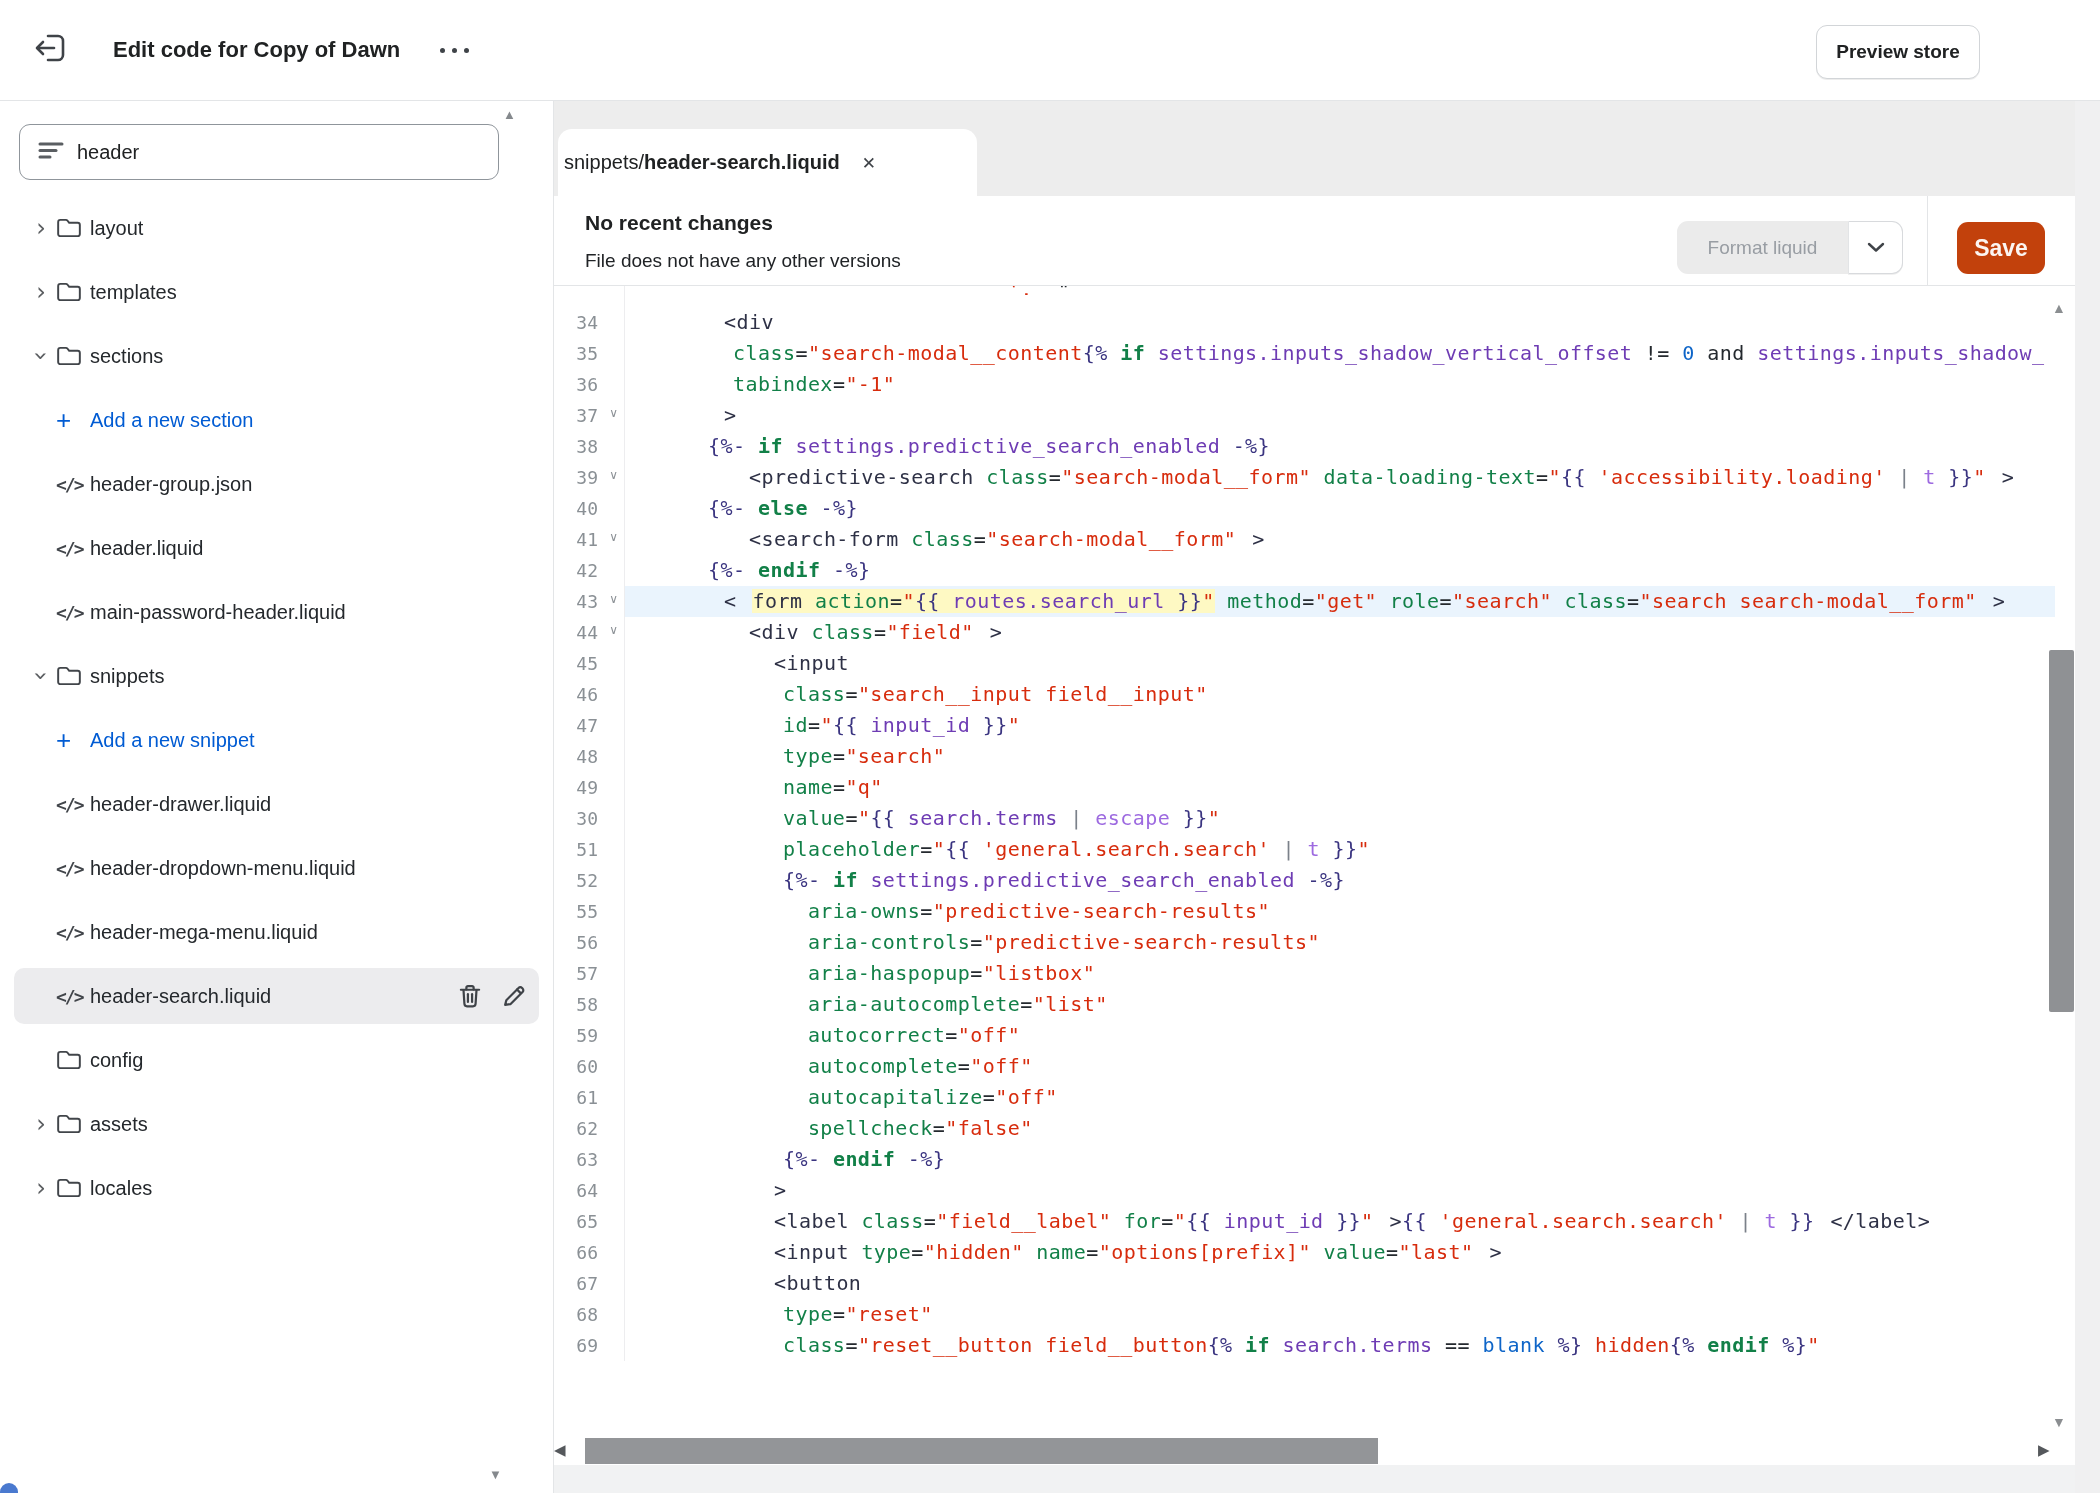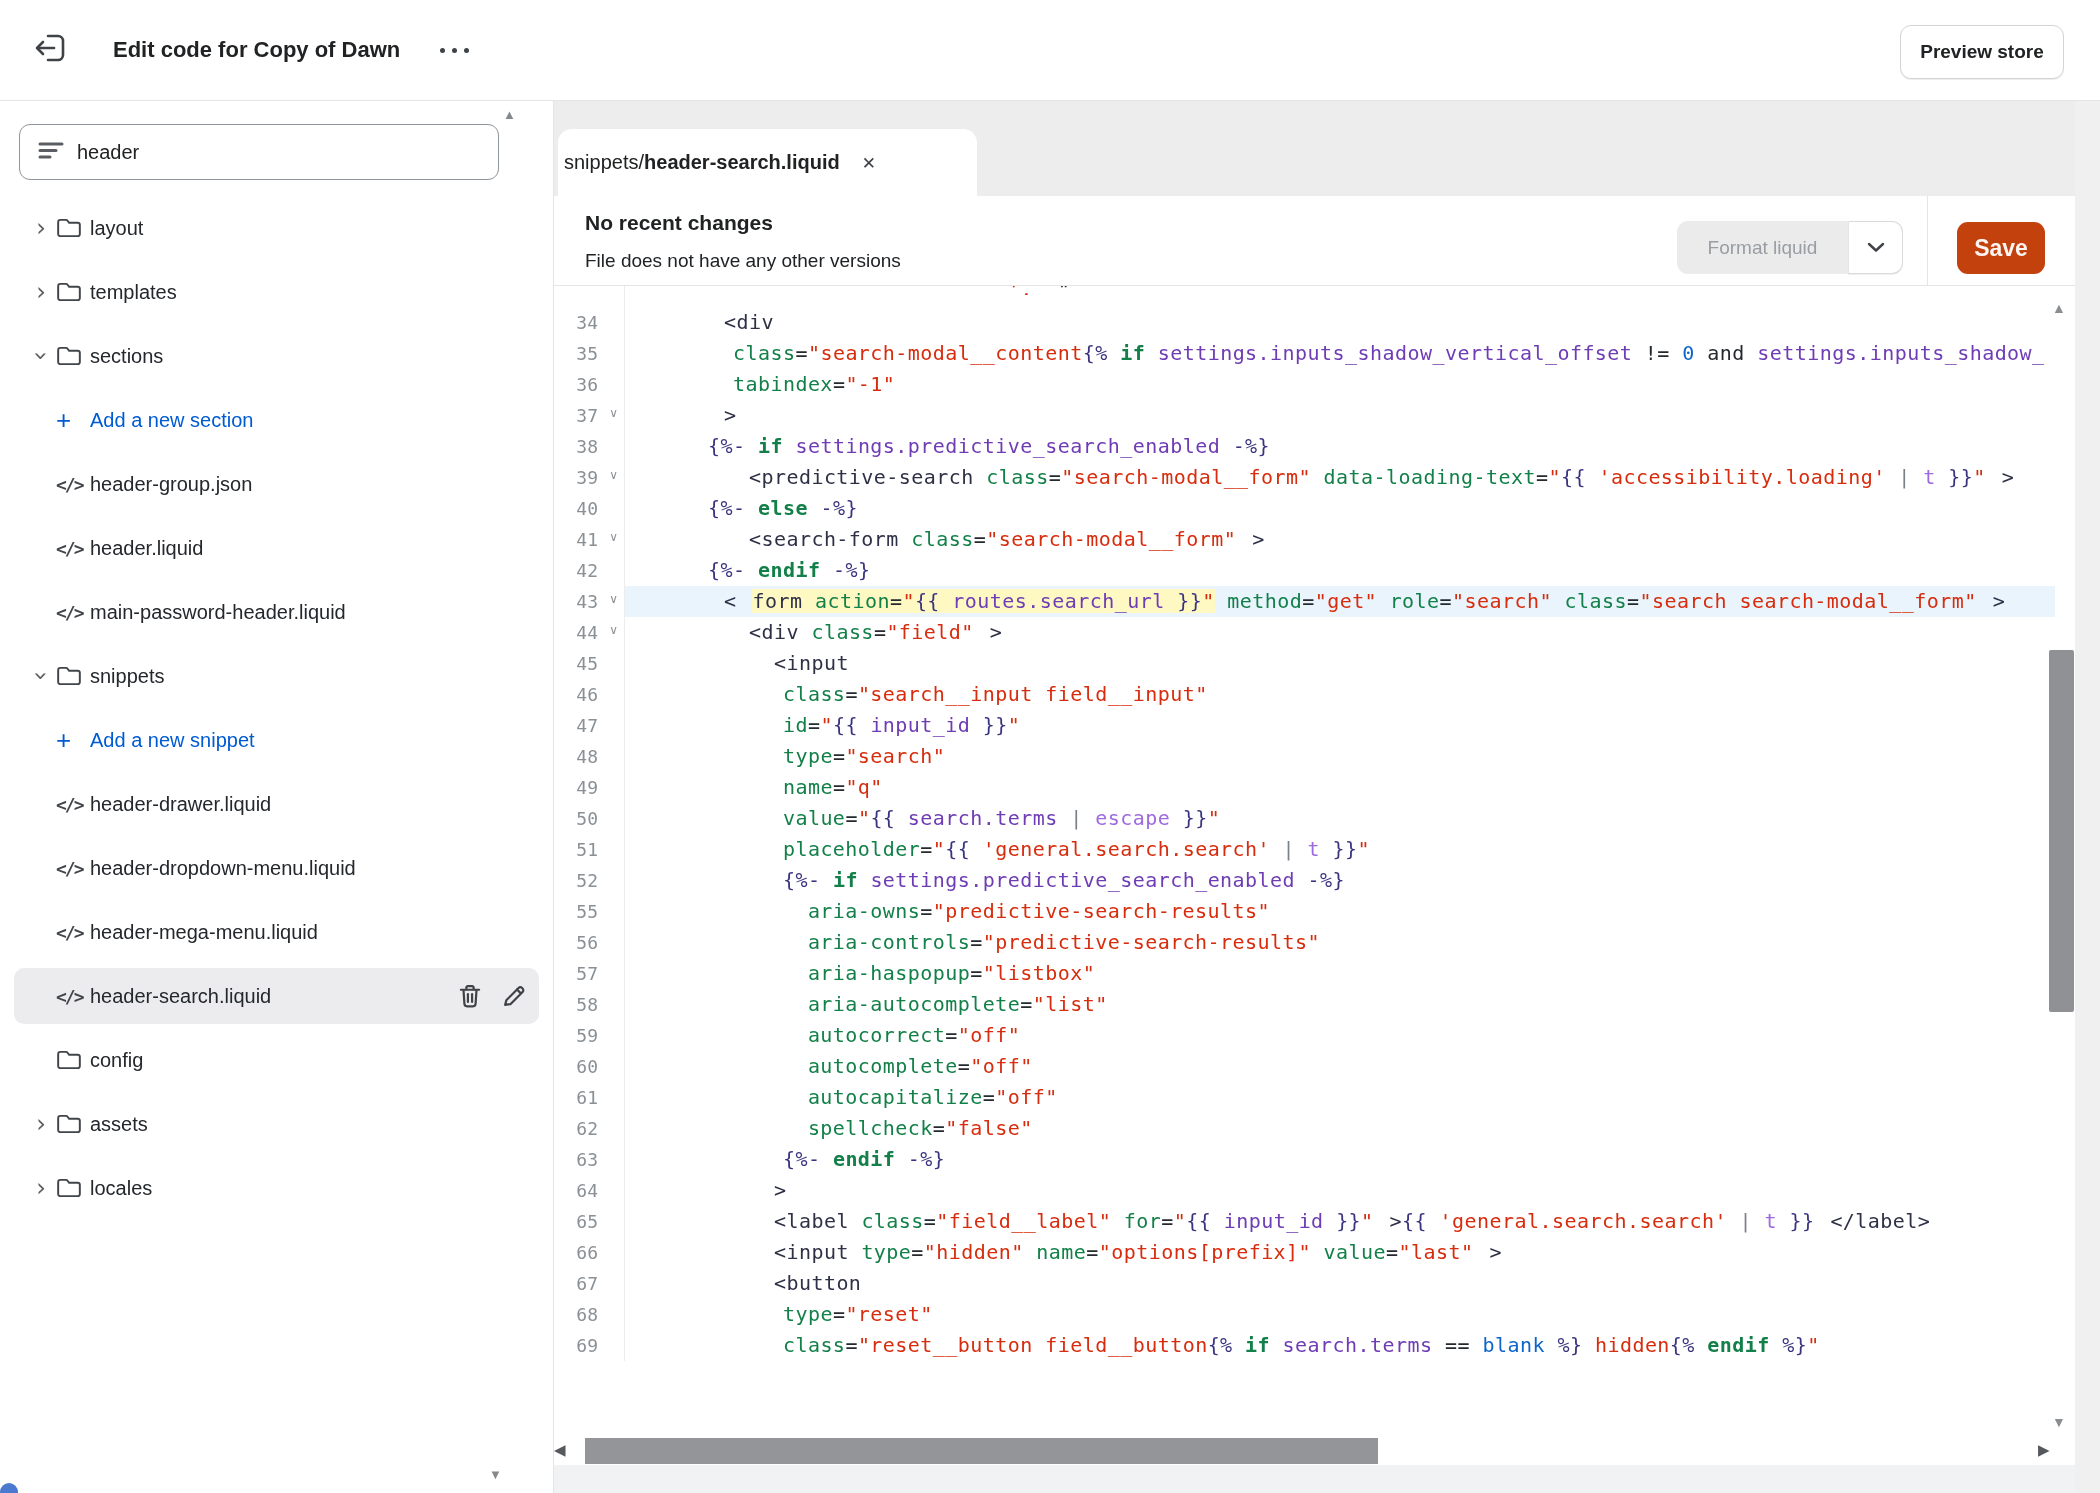--- a/index.html
+++ b/index.html
@@ -6,21 +6,21 @@
   body{width:2100px;height:1493px;position:relative;background:#fff;
        font-family:"Liberation Sans",sans-serif;color:#202223;overflow:hidden;}
   .abs{position:absolute;}
 
   
   #topbar{left:0;top:0;width:2100px;height:100px;background:#fff;border-bottom:1px solid #e3e5e7;}
   #back-btn{left:30px;top:28px;width:44px;height:44px;cursor:pointer;}
   #page-title{left:113px;top:25px;font-size:22px;font-weight:600;line-height:50px;}
   #menu-dots{left:440px;top:30px;width:44px;height:40px;display:flex;align-items:center;gap:7px;cursor:pointer;}
   #menu-dots i{width:5px;height:5px;border-radius:50%;background:#3f4348;display:block;}
-  #preview-btn{left:1900px;top:25px;width:162px;height:52px;background:#fff;border:1px solid #d2d5d8;
+  #preview-btn{left:1816px;top:25px;width:162px;height:52px;background:#fff;border:1px solid #d2d5d8;
       border-radius:11px;font-size:19px;font-weight:600;color:#202223;display:flex;align-items:center;
       justify-content:center;box-shadow:0 1px 0 rgba(0,0,0,.07);cursor:pointer;}
 
   
   #sidebar{left:0;top:101px;width:553px;height:1392px;background:#fff;border-right:1px solid #e3e5e7;}
   #search-box{position:absolute;left:19px;top:23px;width:478px;height:54px;border:1.5px solid #8f959b;
       border-radius:11px;display:flex;align-items:center;background:#fff;}
   #search-box input{border:0;outline:0;font-size:20px;font-family:"Liberation Sans",sans-serif;
       color:#202223;flex:1;background:transparent;margin-left:11px;}
   #filter-icon{margin-left:18px;flex:0 0 26px;}
@@ -344,21 +344,21 @@
     </div>
     <div class="code-row">
       <span class="gutter">48</span>
       <pre class="code-text"><span class="tk-p">            </span><span class="tk-a">type</span><span class="tk-p">=</span><span class="tk-s">"search"</span></pre>
     </div>
     <div class="code-row">
       <span class="gutter">49</span>
       <pre class="code-text"><span class="tk-p">            </span><span class="tk-a">name</span><span class="tk-p">=</span><span class="tk-s">"q"</span></pre>
     </div>
     <div class="code-row">
-      <span class="gutter">50</span>
+      <span class="gutter">30</span>
       <pre class="code-text"><span class="tk-p">            </span><span class="tk-a">value</span><span class="tk-p">=</span><span class="tk-s">"</span><span class="tk-d">{{</span><span class="tk-p"> </span><span class="tk-v">search.terms</span><span class="tk-p"> </span><span class="tk-g">|</span><span class="tk-p"> </span><span class="tk-f">escape</span><span class="tk-p"> </span><span class="tk-d">}}</span><span class="tk-s">"</span></pre>
     </div>
     <div class="code-row">
       <span class="gutter">51</span>
       <pre class="code-text"><span class="tk-p">            </span><span class="tk-a">placeholder</span><span class="tk-p">=</span><span class="tk-s">"</span><span class="tk-d">{{</span><span class="tk-s"> 'general.search.search'</span><span class="tk-p"> </span><span class="tk-g">|</span><span class="tk-p"> </span><span class="tk-f">t</span><span class="tk-p"> </span><span class="tk-d">}}</span><span class="tk-s">"</span></pre>
     </div>
     <div class="code-row">
       <span class="gutter">52</span>
       <pre class="code-text"><span class="tk-p">            </span><span class="tk-d">{%-</span><span class="tk-p"> </span><span class="tk-k">if</span><span class="tk-p"> </span><span class="tk-v">settings.predictive_search_enabled</span><span class="tk-p"> </span><span class="tk-d">-%}</span></pre>
     </div>

